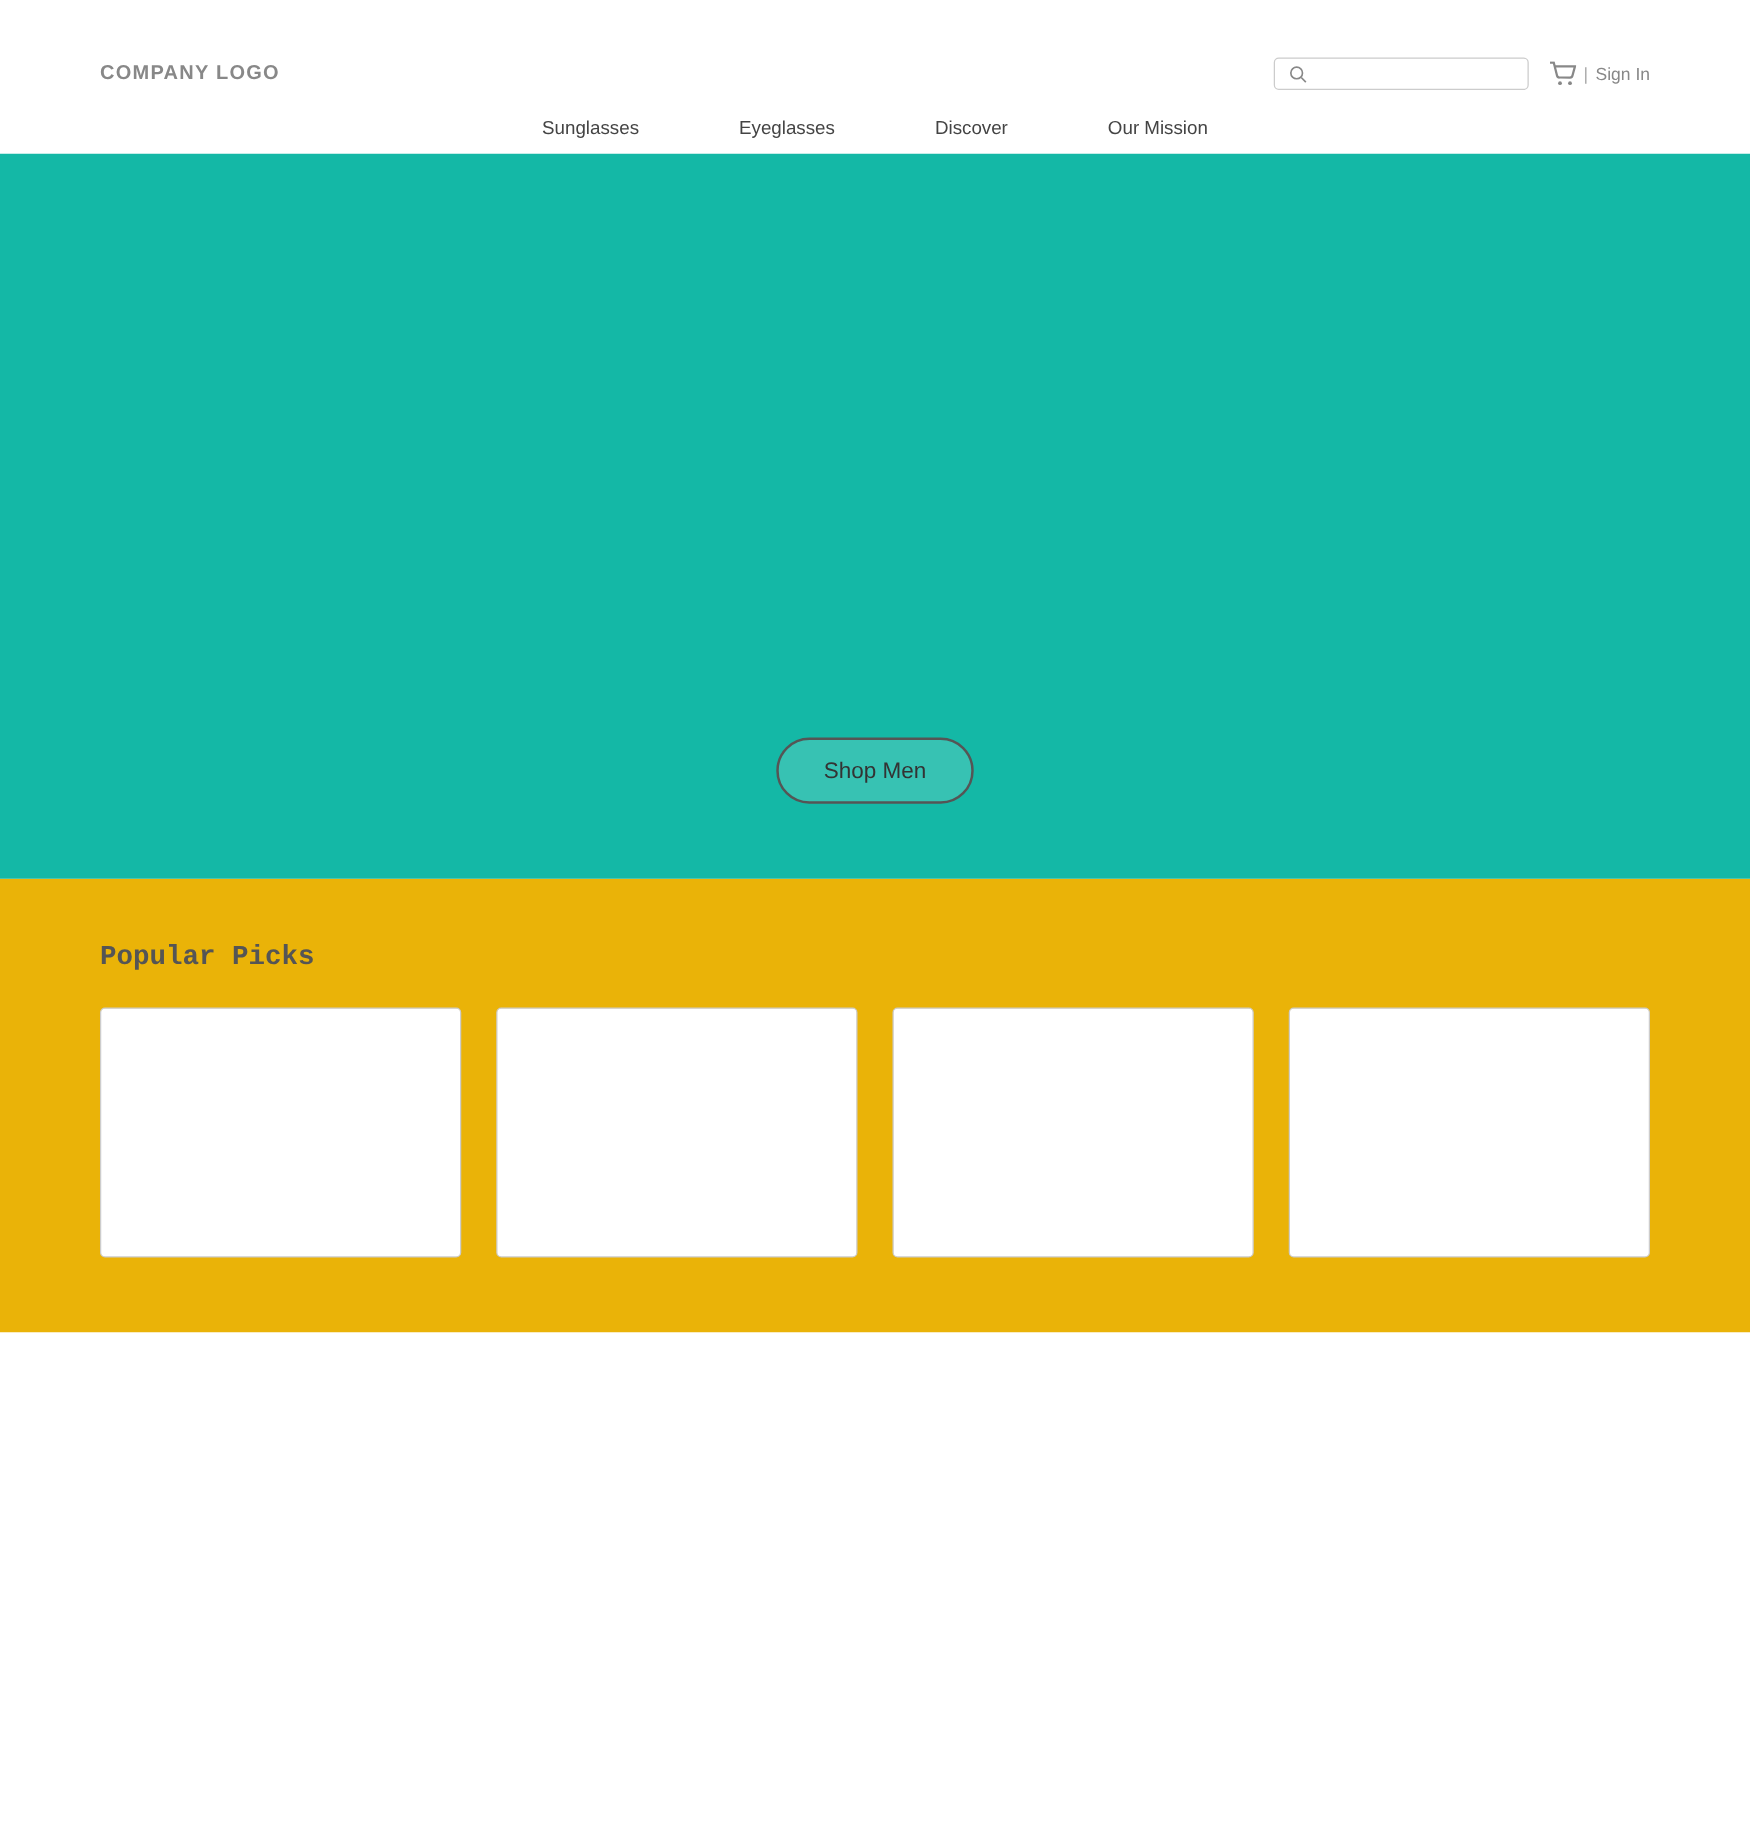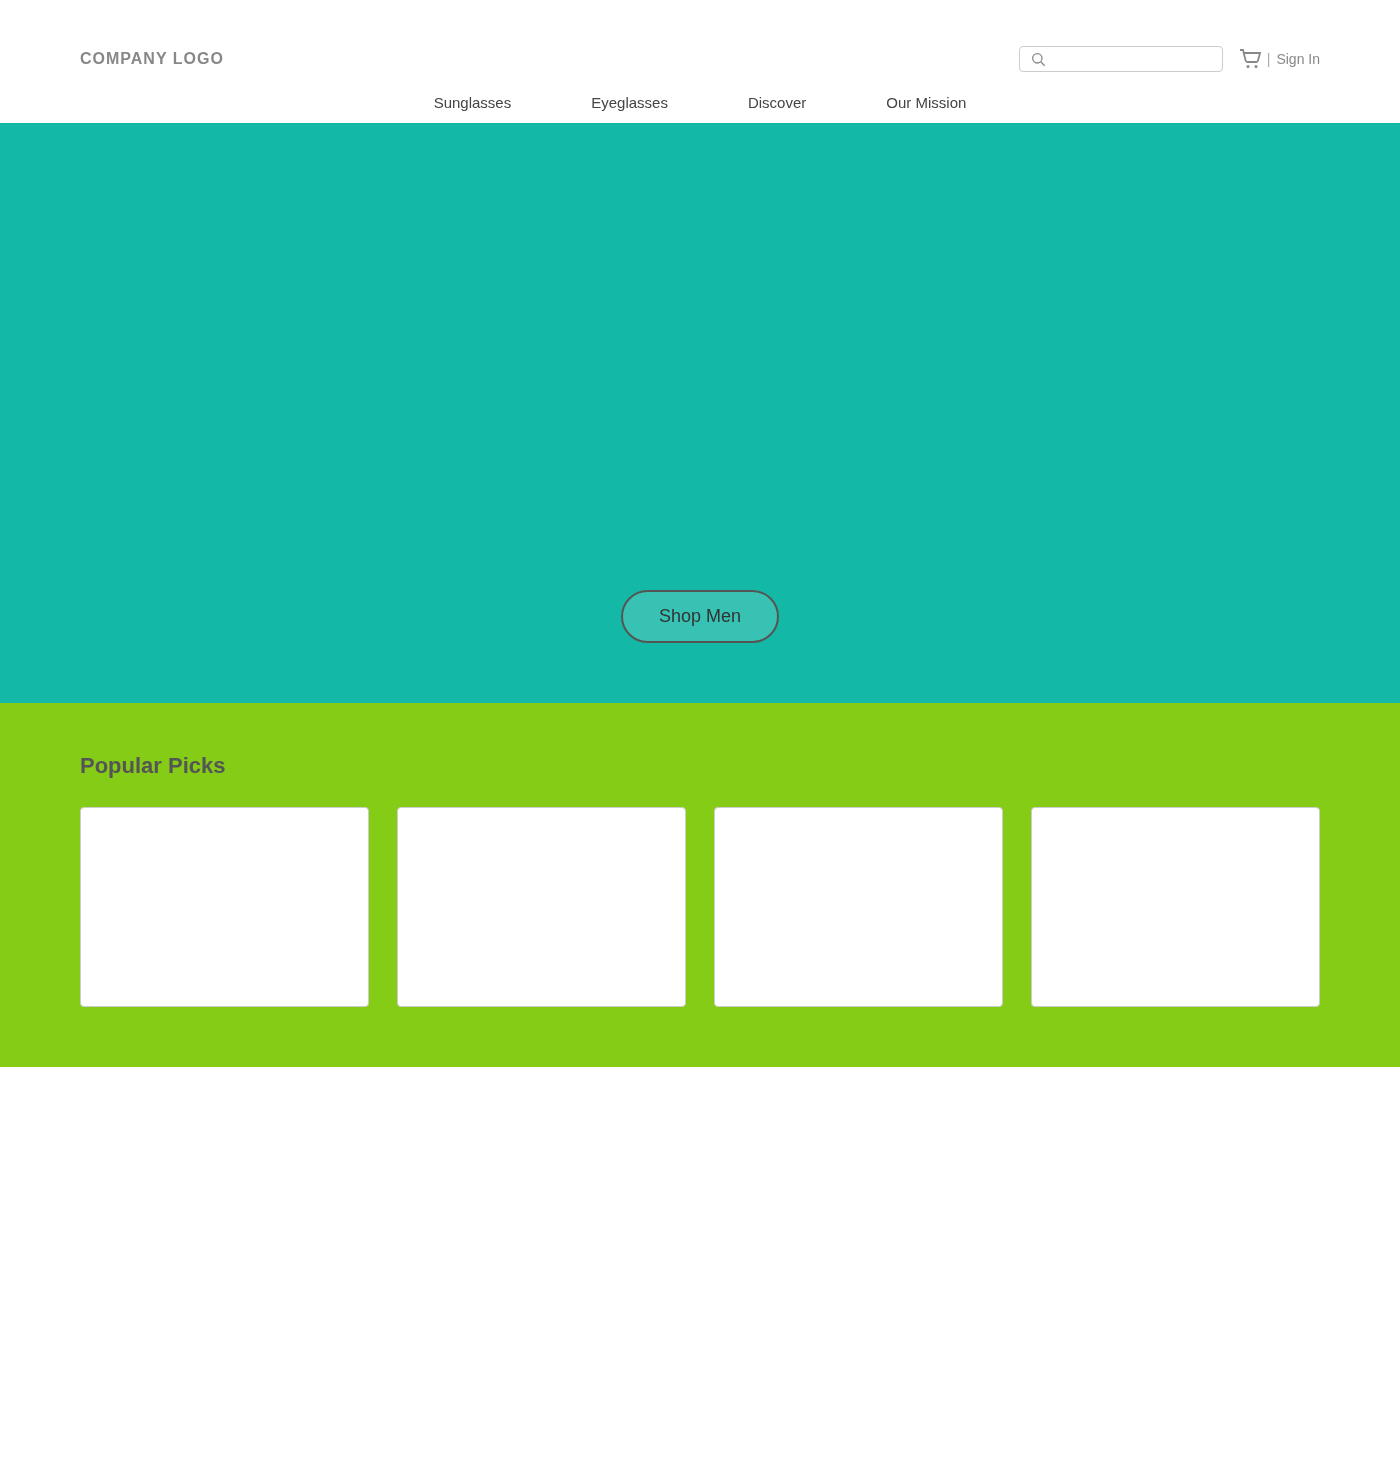--- a/index.html
+++ b/index.html
@@ -133,21 +133,22 @@
       color: #333;
       font-size: 18px;
       font-weight: 500;
       cursor: pointer;
       background: rgba(255,255,255,0.15);
     }
 
     
     .popular-section {
       padding: 50px 80px 60px 80px;
-      background: #84cc16;
+      background: #eab308;
+      font-family: Liberation Mono, monospace;
     }
 
     .popular-title {
       font-size: 22px;
       font-weight: 600;
       color: #555;
       margin-bottom: 28px;
     }
 
     .product-grid {

